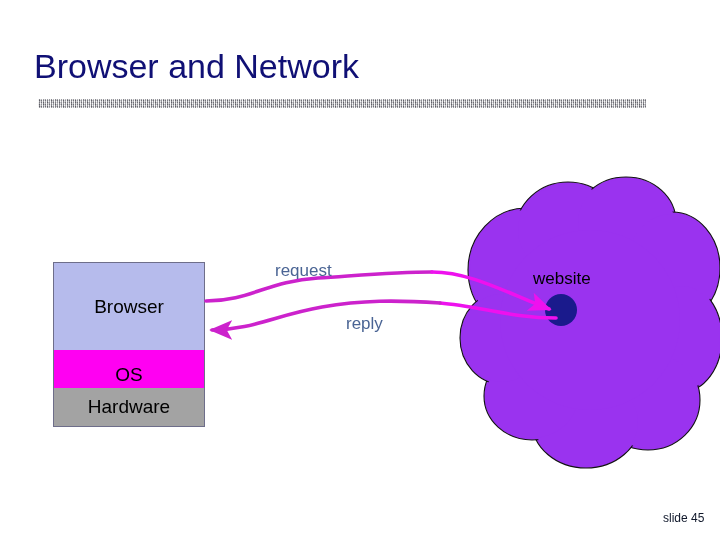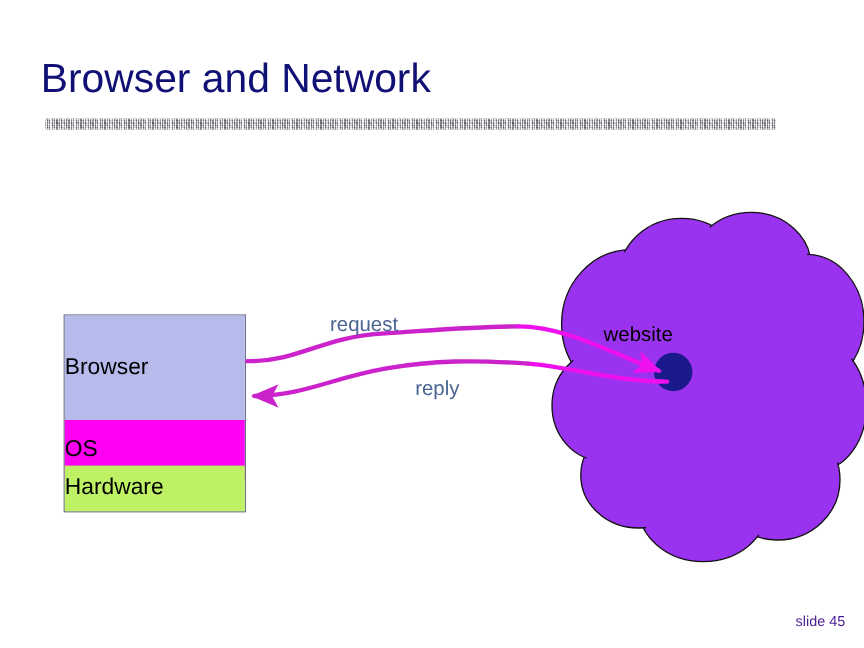--- a/index.html
+++ b/index.html
@@ -67,59 +67,59 @@
     height: 165px;
     border: 1px solid #6e6e8a;
     box-sizing: border-box;
   }
   .stack-band {
     position: absolute;
     left: 0;
     width: 100%;
     display: flex;
     align-items: center;
-    justify-content: flex-start;
+    justify-content: center;
     color: #000000;
     font-size: 19px;
     box-sizing: border-box;
   }
   #band-browser {
     top: 0;
     height: 87px;
     background: #b6bbec;
   }
   #band-os {
     top: 87px;
     height: 51px;
     background: #ff00f2;
     border-bottom: 2px solid #b6bbec;
   }
   #band-hardware {
     top: 125px;
     height: 38px;
-    background: #bef264;
+    background: #a3a3a3;
   }
 
   
   #cloud-wrap {
     position: absolute;
     left: 440px;
     top: 160px;
     width: 280px;
     height: 310px;
   }
   #cloud-svg { display: block; }
 
   .cloud-label {
     position: absolute;
     color: #000000;
     white-space: nowrap;
   }
   #label-website {
-    left: 503px;
+    left: 533px;
     top: 269px;
     font-size: 17px;
   }
   #label-network {
     left: 519px;
     top: 336px;
     font-size: 21px;
   }
   #website-dot {
     position: absolute;
@@ -150,21 +150,21 @@
   }
   #label-request { left: 255px; top: 261px; margin-left: 20px; }
   #label-reply   { left: 346px; top: 314px; }
 
   
   #slide-number {
     position: absolute;
     left: 663px;
     top: 511px;
     font-size: 12px;
-    color: #4c1d95;
+    color: #0f172a;
     white-space: nowrap;
   }
 </style>
 </head>
 <body>
 
 <div id="slide">
 
   <div id="slide-title">Browser and Network</div>
 

